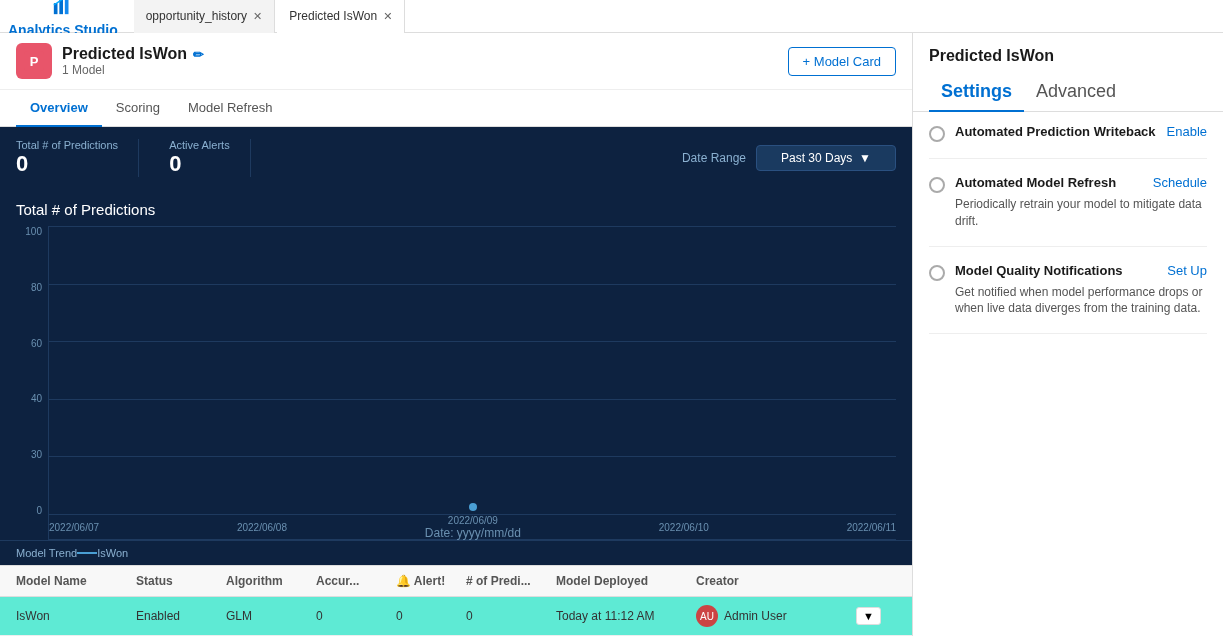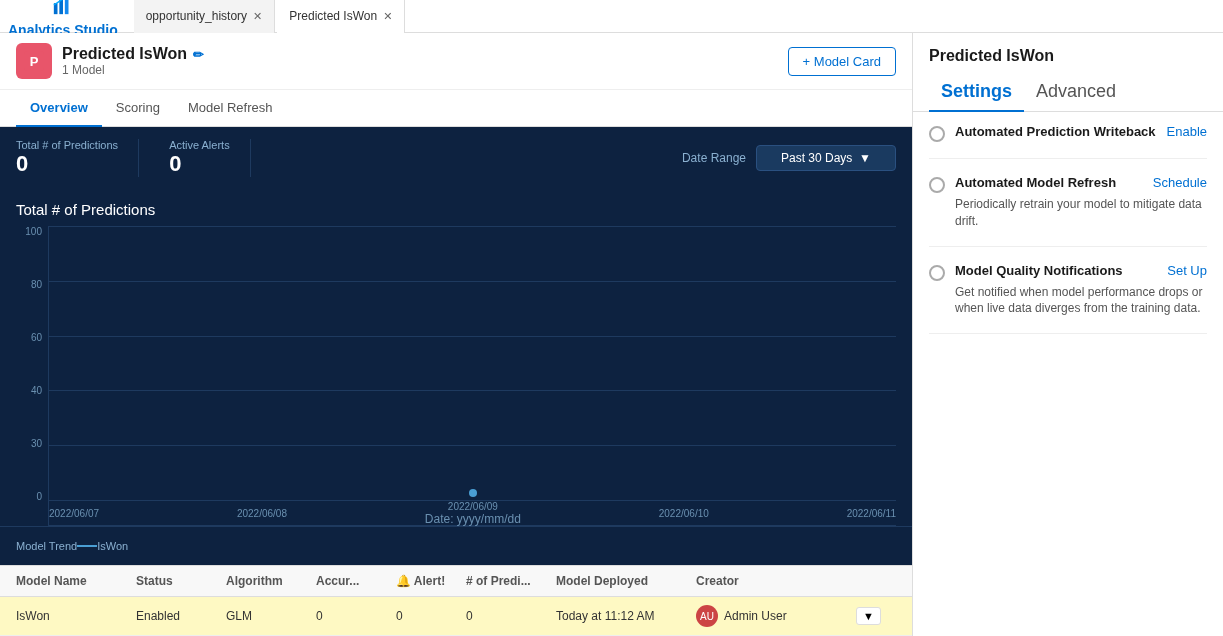--- a/index.html
+++ b/index.html
@@ -232,39 +232,39 @@
       align-items: center;
     }
     .x-axis-label {
       color: #6a90b0;
       font-size: 10px;
       text-align: center;
     }
 
     
     .chart-legend {
-      padding: 13px 16px;
+      padding: 6px 16px;
       background: #0d2240;
       display: flex;
       align-items: center;
       color: #8ab0d0;
       font-size: 11px;
       border-top: 1px solid #1e3a5f;
     }
     .legend-line {
       width: 20px;
       height: 2px;
       background: #4a9fd4;
       display: inline-block;
     }
 
     
     .model-table {
       border-top: 1px solid #ddd;
-      background: #fef9c3;
+      background: #5eead4;
     }
     .table-header {
       display: flex;
       background: #f8f8f8;
       border-bottom: 1px solid #ddd;
       padding: 8px 16px;
       font-size: 12px;
       color: #555;
       font-weight: 600;
     }

